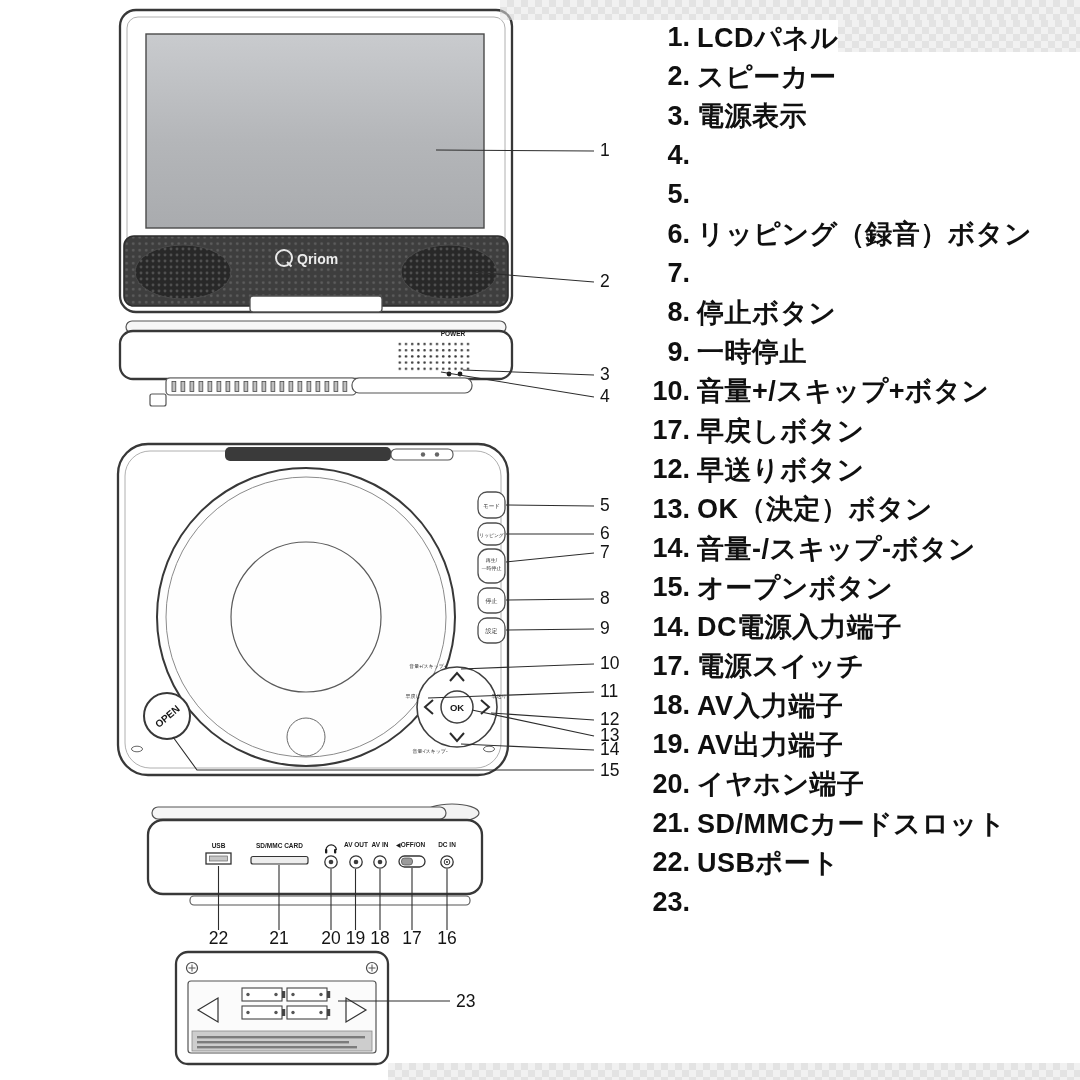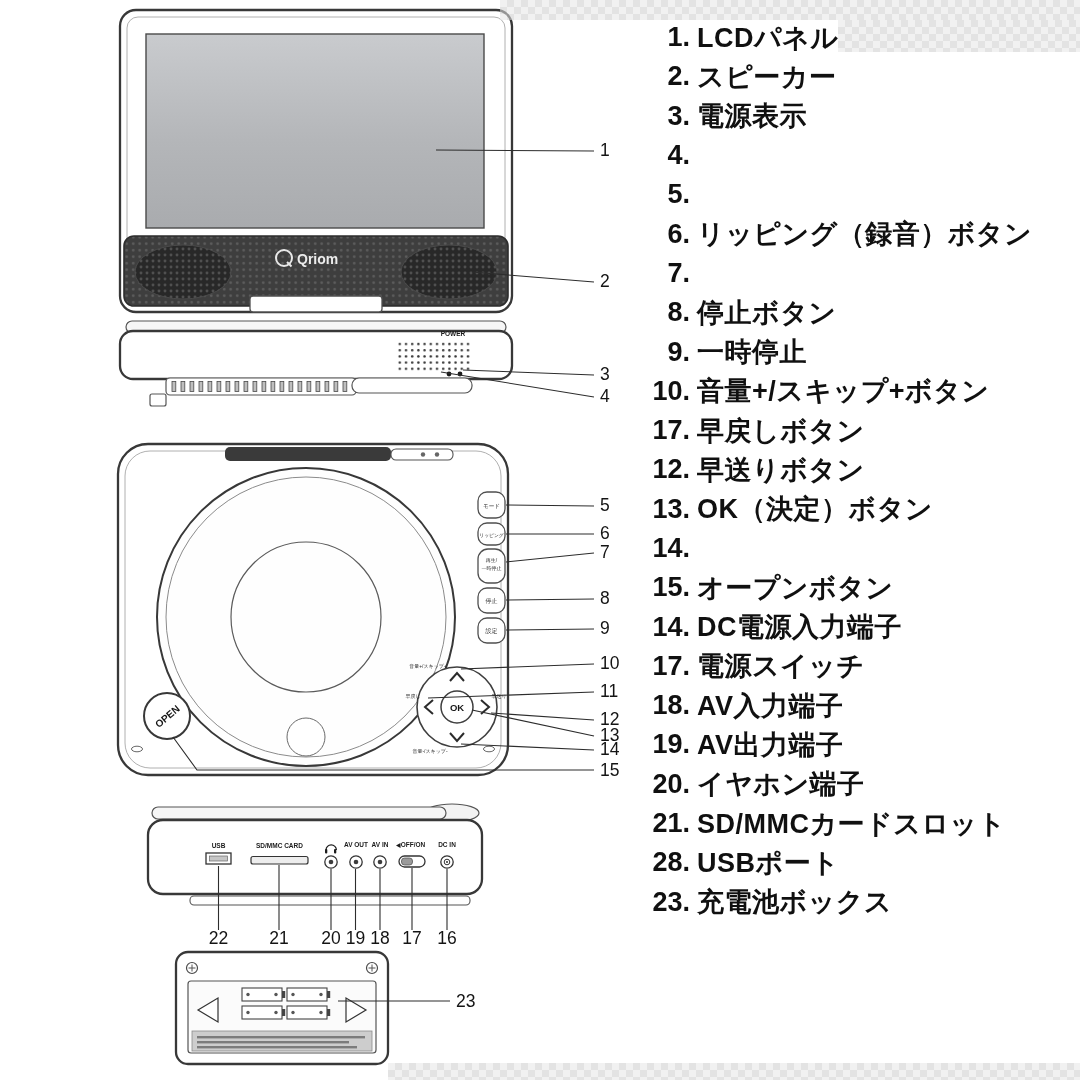--- a/index.html
+++ b/index.html
@@ -347,20 +347,21 @@
   <div class="lr">
         <span class="ln">12.</span>
         <span class="lt">早送りボタン</span>
       </div>
   <div class="lr">
         <span class="ln">13.</span>
         <span class="lt">OK（決定）ボタン</span>
       </div>
   <div class="lr">
         <span class="ln">14.</span>
+        <span class="lt">音量-/スキップ-ボタン</span>
       </div>
   <div class="lr">
         <span class="ln">15.</span>
         <span class="lt">オープンボタン</span>
       </div>
   <div class="lr">
         <span class="ln">14.</span>
         <span class="lt">DC電源入力端子</span>
       </div>
   <div class="lr">
@@ -377,22 +378,21 @@
       </div>
   <div class="lr">
         <span class="ln">20.</span>
         <span class="lt">イヤホン端子</span>
       </div>
   <div class="lr">
         <span class="ln">21.</span>
         <span class="lt">SD/MMCカードスロット</span>
       </div>
   <div class="lr">
-        <span class="ln">28.</span>
+        <span class="ln">22.</span>
         <span class="lt">USBポート</span>
       </div>
   <div class="lr">
         <span class="ln">23.</span>
-        <span class="lt">充電池ボックス</span>
       </div>
 </div>
 
 </div>
 
 </body></html>

